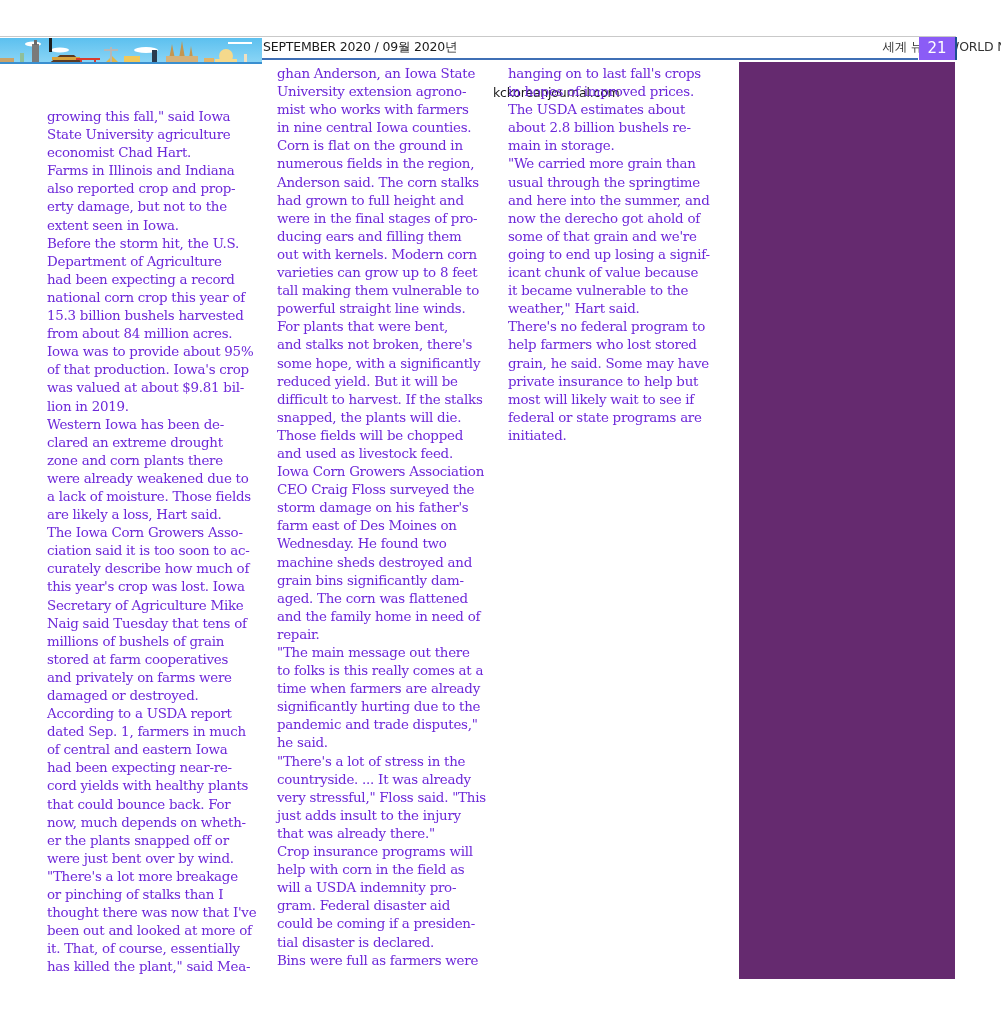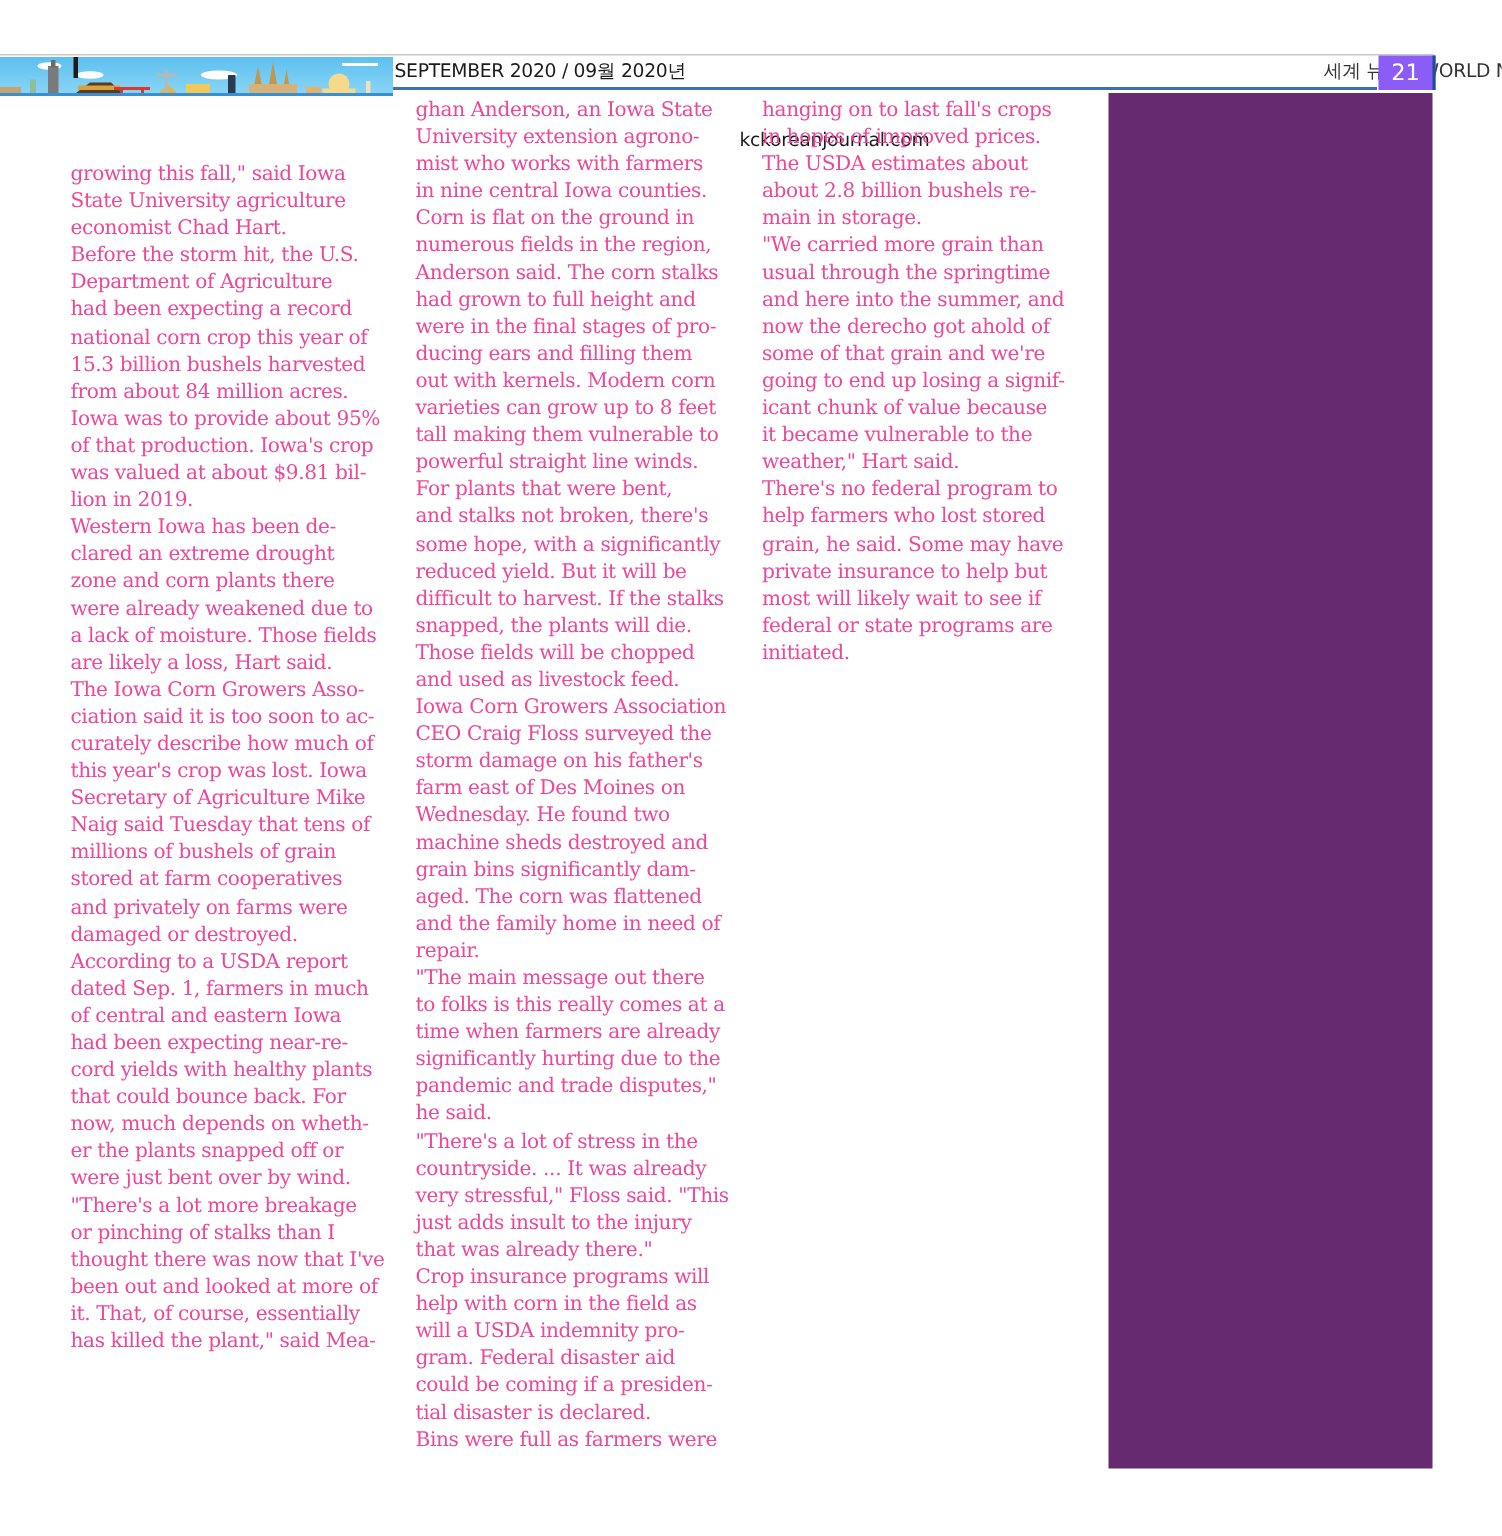--- a/index.html
+++ b/index.html
@@ -14,21 +14,21 @@
   .hdr-date { left: 1px; }
   .hdr-site { left: 231px; margin-top: 46px; }
   .hdr-section { right: 44px; color: #333; }
   .page-num { position: absolute; left: 919px; top: 37px; width: 36px; height: 23px; background: #8b5cf6; color: #fff; font-family: "DejaVu Sans", sans-serif; font-size: 15px; text-align: center; line-height: 23px; border-right: 2px solid #1c4f92; }
 
   
   .banner { position: absolute; left: 0; top: 38px; width: 262px; height: 26px; overflow: hidden; background: linear-gradient(#5cc0ef, #8dd6f6); }
   .banner svg { position: absolute; left: 0; top: 0; }
 
   
-  .col { position: absolute; font-family: "DejaVu Serif", serif; font-size: 13.4px; line-height: 18.1px; color: #ec4899; letter-spacing: -0.25px; }
+  .col { position: absolute; font-family: "DejaVu Serif", serif; font-size: 13.4px; line-height: 18.1px; color: #6d28d9; letter-spacing: -0.25px; }
   .col p { margin: 0; white-space: pre-line; }
   .col1 { left: 47px; top: 108px; width: 218px; }
   .col2 { left: 277px; top: 65px; width: 222px; }
   .col3 { left: 508px; top: 65px; width: 222px; }
 
   .ad-panel { position: absolute; left: 739px; top: 62px; width: 216px; height: 917px; background: #652a6f; }
 </style>
 </head>
 <body>
 
@@ -74,20 +74,24 @@
     <span class="hdr-text hdr-site">kckoreanjournal.com</span>
     <span class="hdr-text hdr-section">세계 뉴스 / WORLD NEWS</span>
   </div>
   <div class="header-rule"></div>
   <div class="page-num">21</div>
 
   <div class="col col1">
     <p>growing this fall," said Iowa
 State University agriculture
 economist Chad Hart.</p>
+    <p>Farms in Illinois and Indiana
+also reported crop and prop-
+erty damage, but not to the
+extent seen in Iowa.</p>
     <p>Before the storm hit, the U.S.
 Department of Agriculture
 had been expecting a record
 national corn crop this year of
 15.3 billion bushels harvested
 from about 84 million acres.
 Iowa was to provide about 95%
 of that production. Iowa's crop
 was valued at about $9.81 bil-
 lion in 2019.</p>

